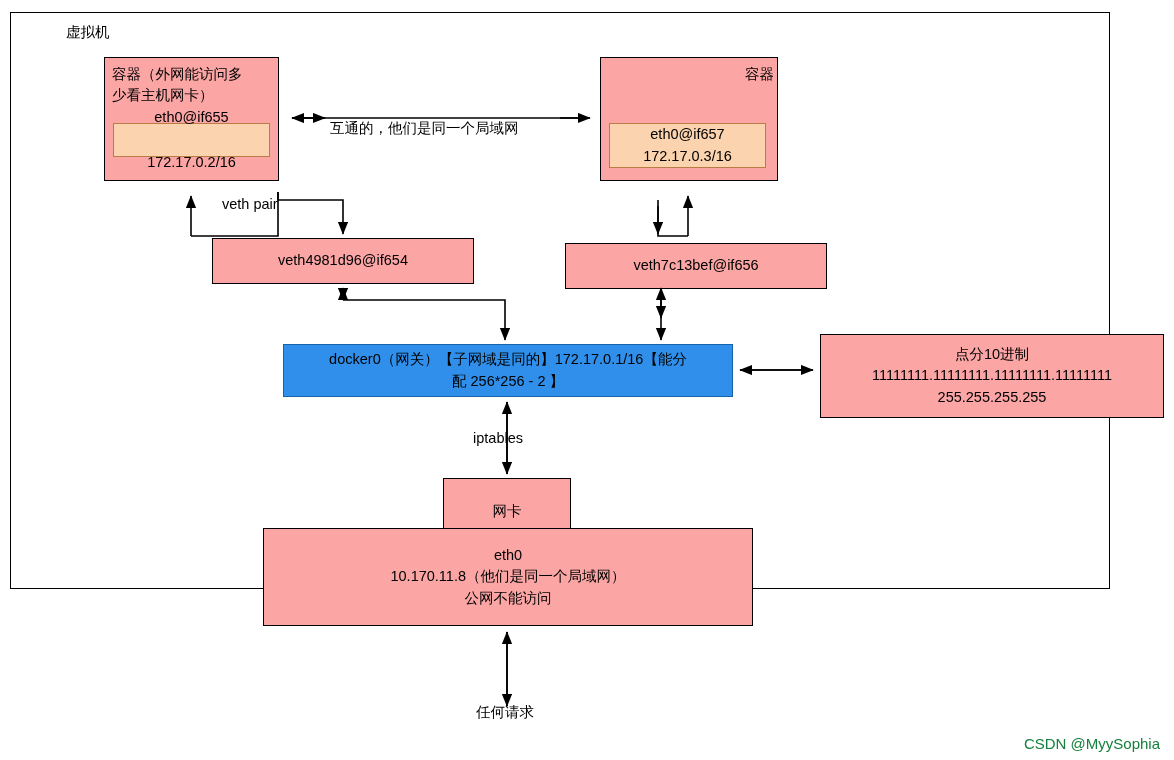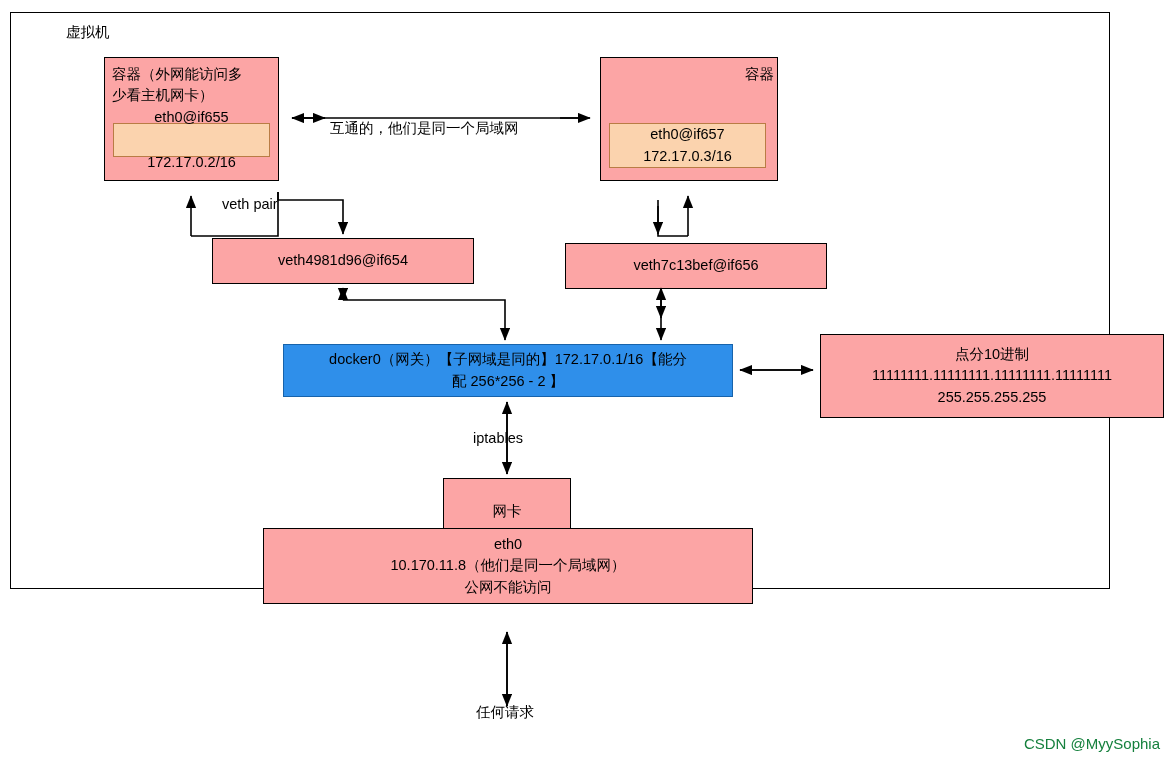--- a/index.html
+++ b/index.html
@@ -116,21 +116,21 @@
   <div class="box multi" style="left:820px; top:334px; width:344px; height:84px;">
     <span>点分10进制</span>
     <span>11111111.11111111.11111111.11111111</span>
     <span>255.255.255.255</span>
   </div>
 
   <div class="label" style="left:473px; top:428px;">iptables</div>
 
   <div class="box" style="left:443px; top:478px; width:128px; height:67px;">网卡</div>
 
-  <div class="box multi" style="left:263px; top:528px; width:490px; height:76px;">
+  <div class="box multi" style="left:263px; top:528px; width:490px; height:98px;">
     <span>eth0</span>
     <span>10.170.11.8（他们是同一个局域网）</span>
     <span>公网不能访问</span>
   </div>
 
   <div class="label" style="left:476px; top:702px;">任何请求</div>
 
   <svg class="edges" viewBox="0 0 1174 760">
     <defs>
       <marker id="arrow" markerWidth="9" markerHeight="9" refX="7.5" refY="3.2" orient="auto" markerUnits="strokeWidth">

